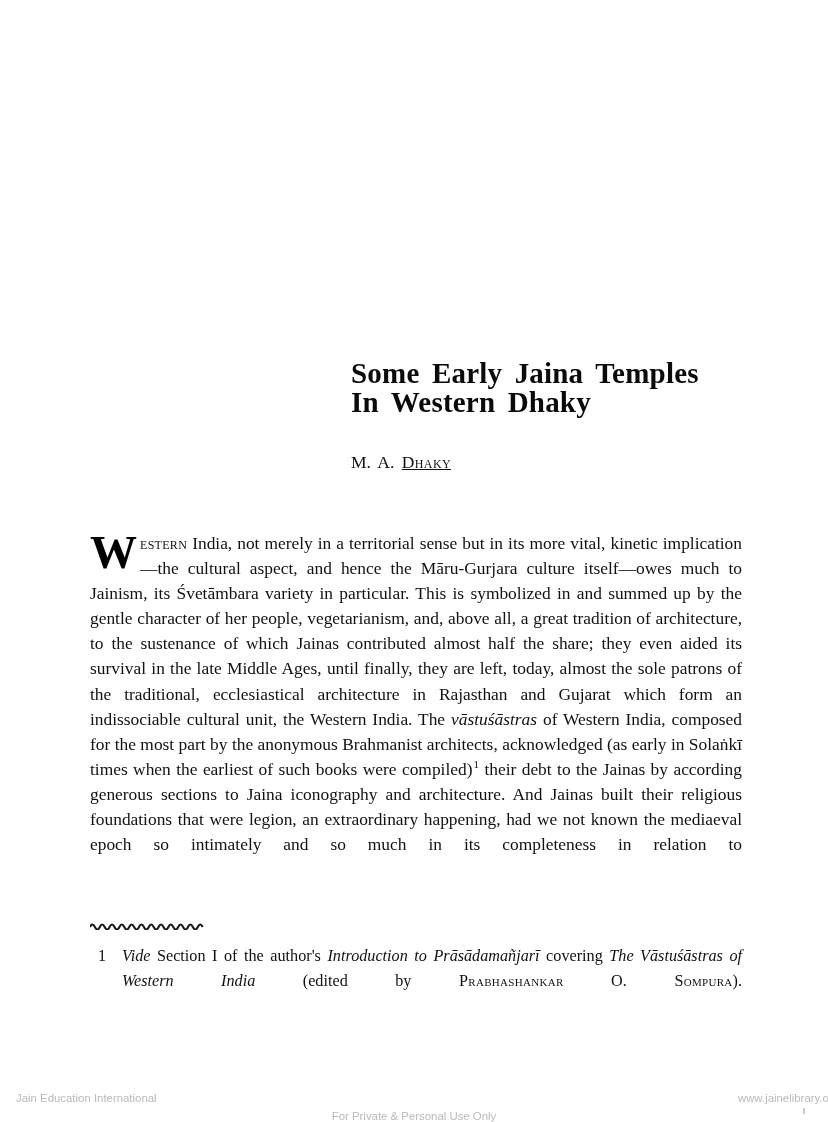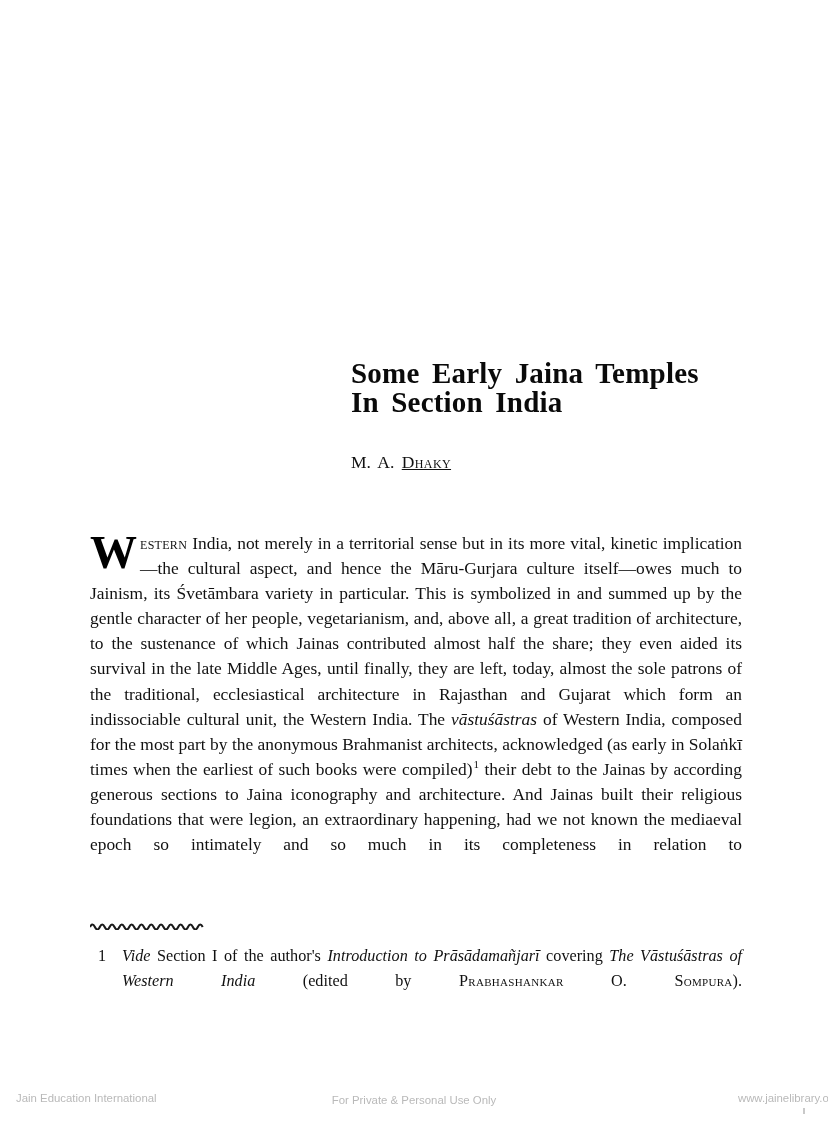--- a/index.html
+++ b/index.html
@@ -152,21 +152,21 @@
   }
   .footer-left {
     position: absolute;
     left: 16px;
     top: 2px;
     white-space: nowrap;
   }
   .footer-center {
     position: absolute;
     left: 0;
-    top: 4px;
+    top: 20px;
     width: 828px;
     text-align: center;
     white-space: nowrap;
   }
   .footer-right {
     position: absolute;
     right: 17px;
     top: 2px;
     white-space: nowrap;
   }
@@ -179,21 +179,21 @@
     background: #c9c9c9;
   }
 </style>
 </head>
 <body>
 
 <div class="page">
 
   <div class="title-block">
     <div class="doc-title-line">Some Early Jaina Temples</div>
-    <div class="doc-title-line">In Section India</div>
+    <div class="doc-title-line">In Western Dhaky</div>
   </div>
 
   <div class="author-line"><span>M. A. </span><span class="author-surname">Dhaky</span></div>
 
   <div class="body-block">
     <p class="body-para"><span class="dropcap">W</span><span class="smallcaps">estern</span><span> India, not merely in a territorial sense but in its more vital, kinetic implication—the cultural aspect, and hence the Māru-Gurjara culture itself—owes much to Jainism, its Śvetāmbara variety in particular.  This is symbolized in and summed up by the gentle character of her people, vegetarianism, and, above all, a great tradition of architecture, to the sustenance of which Jainas contributed almost half the share; they even aided its survival in the late Middle Ages, until finally, they are left, today, almost the sole patrons of the traditional, ecclesiastical architecture in Rajasthan and Gujarat which form an indissociable cultural unit, the Western India. The </span><span class="ital">vāstuśāstras</span><span> of Western India, composed for the most part by the anonymous Brahmanist architects, acknowledged (as early in Solaṅkī times when the earliest of such books were compiled)</span><sup class="fn-ref">1</sup><span> their debt to the Jainas by according generous sections to Jaina iconography and architecture.  And Jainas built their religious foundations that were legion, an extraordinary happening, had we not known the mediaeval epoch so intimately and so much in its completeness in relation to</span></p>
   </div>
 
   <div class="footnote-rule">
     <svg width="118" height="9" viewBox="0 0 118 9" xmlns="http://www.w3.org/2000/svg" aria-hidden="true">

